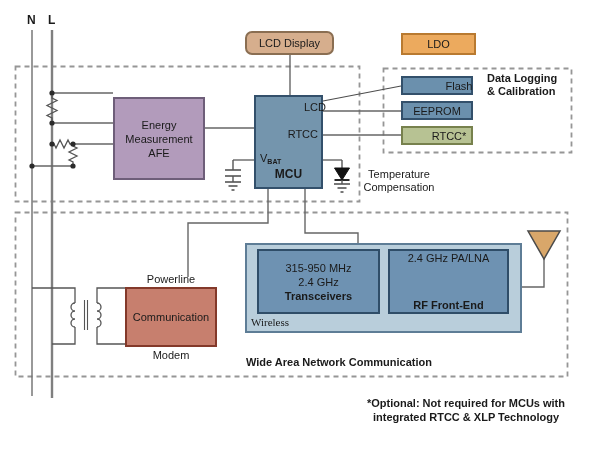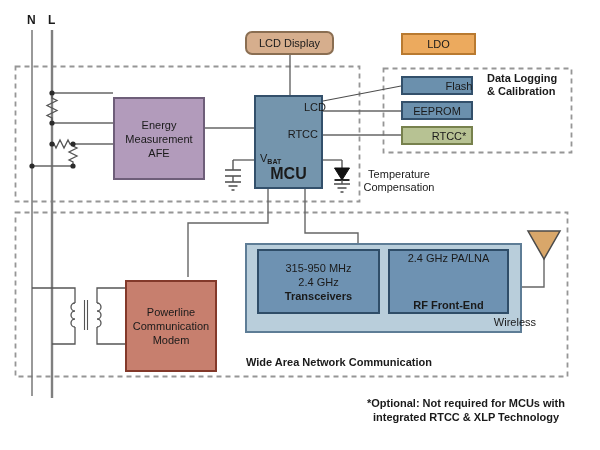--- a/index.html
+++ b/index.html
@@ -140,21 +140,21 @@
   <div class="blk afe" style="left:113px;top:81px;width:92px;height:83px;margin-top:16px;">
     <span>Energy</span>
     <span>Measurement</span>
     <span>AFE</span>
   </div>
 
   <div class="blk mcu" style="left:254px;top:95px;width:69px;height:94px;">
     <span class="pin" style="top:4px;left:0;width:100%;text-align:left;padding-left:48px;">LCD</span>
     <span class="pin" style="top:31px;right:3px;">RTCC</span>
     <span class="pin" style="top:55px;left:4px;"><span>V</span><sub class="vb">BAT</sub></span>
-    <span class="pin b" style="top:71px;left:0;width:100%;text-align:center;font-size:16px;">MCU</span>
+    <span class="pin b" style="top:71px;left:0;width:100%;text-align:center;font-size:12px;">MCU</span>
   </div>
 
   <div class="blk mem" style="left:401px;top:76px;width:72px;height:19px;padding-left:44px;">
     <span>Flash</span>
   </div>
   <div class="blk mem" style="left:401px;top:101px;width:72px;height:19px;">
     <span>EEPROM</span>
   </div>
   <div class="blk rtccg" style="left:401px;top:126px;width:72px;height:19px;">
     <span>RTCC*</span>
@@ -163,28 +163,28 @@
   <div class="lbl b" style="left:487px;top:72px;">
     <div>Data Logging</div>
     <div>&amp; Calibration</div>
   </div>
 
   <div class="lbl" style="left:358px;top:168px;width:82px;text-align:center;">
     <div>Temperature</div>
     <div>Compensation</div>
   </div>
 
-  <div class="blk modem" style="left:125px;top:280px;width:92px;height:92px;">
+  <div class="blk modem" style="left:125px;top:287px;width:92px;height:60px;gap:24px;">
     <span>Powerline</span>
     <span>Communication</span>
     <span>Modem</span>
   </div>
 
   <div class="blk wpanel" style="left:245px;top:243px;width:277px;height:90px;">
-    <span style="position:absolute;bottom:2px;left:16px;width:100%;text-align:right;">Wireless</span>
+    <span style="position:absolute;bottom:2px;left:4px;width:100%;text-align:left;font-family:Liberation Serif, serif;">Wireless</span>
   </div>
   <div class="blk wblk" style="left:257px;top:249px;width:123px;height:65px;">
     <span>315-950 MHz</span>
     <span>2.4 GHz</span>
     <span class="b">Transceivers</span>
   </div>
   <div class="blk wblk" style="left:388px;top:249px;width:121px;height:65px;gap:33px;">
     <span>2.4 GHz PA/LNA</span>
     <span class="b">RF Front-End</span>
   </div>

